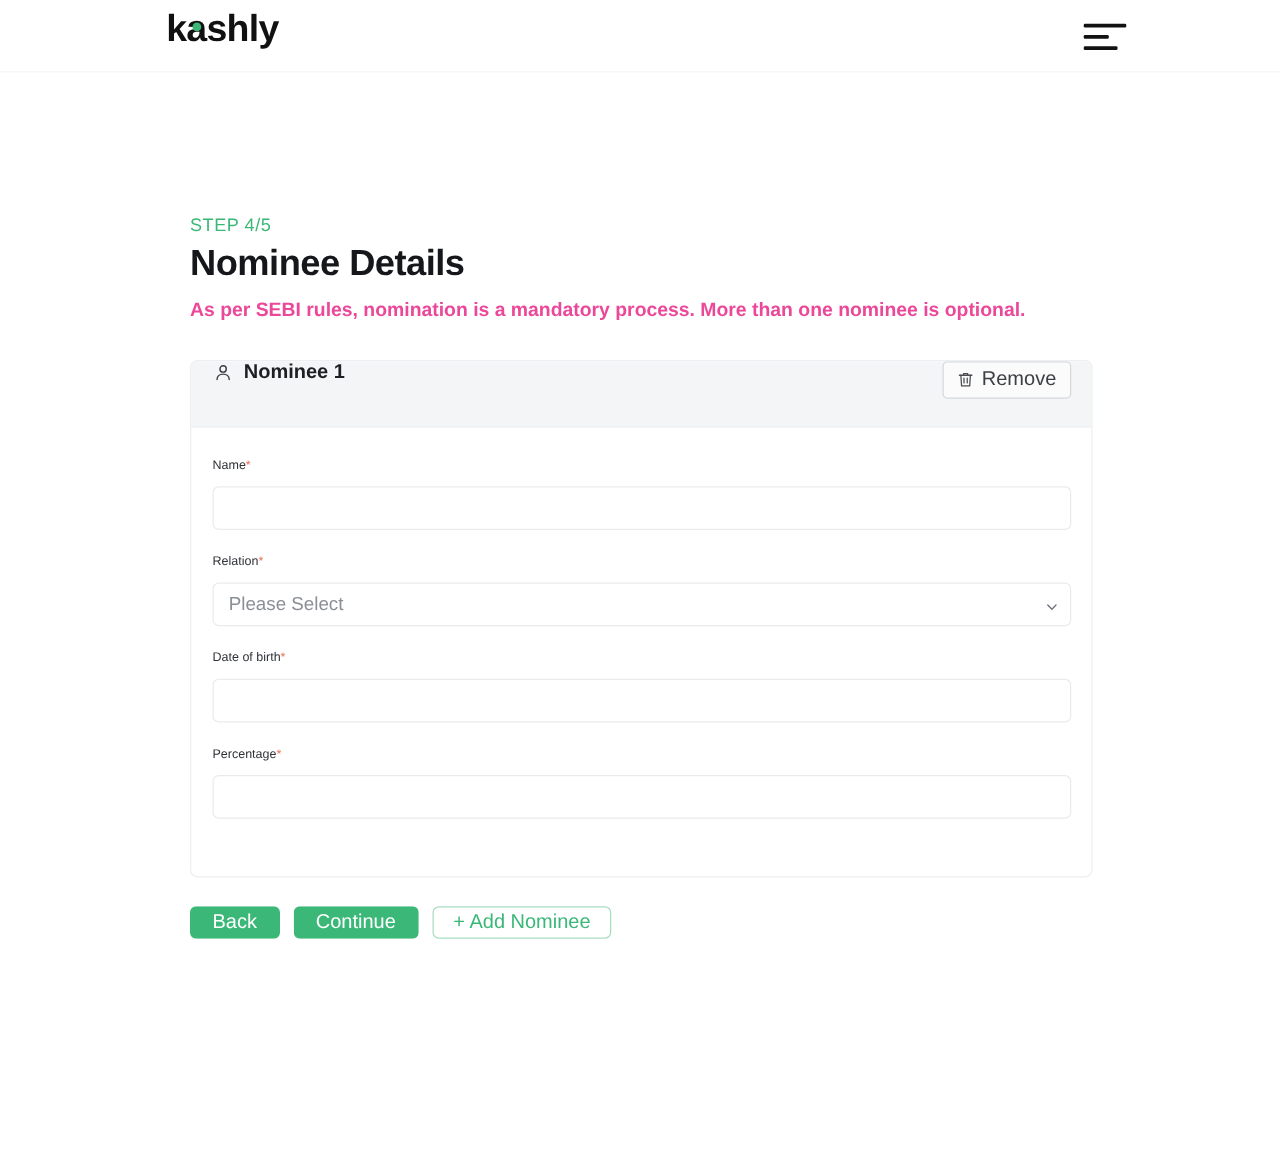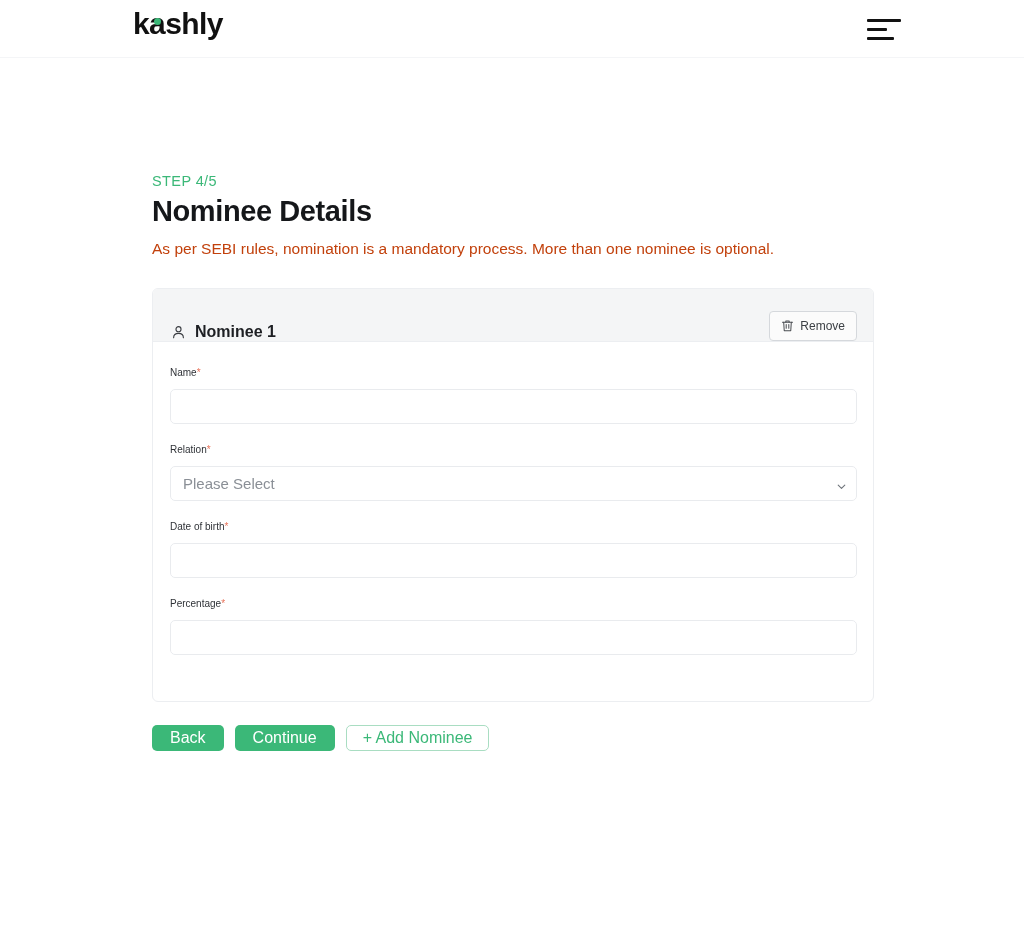--- a/index.html
+++ b/index.html
@@ -92,40 +92,40 @@
   }
   .page-title {
     font-size: 29px;
     font-weight: 700;
     color: #15171a;
     margin: 0 0 12px 0;
     letter-spacing: -0.4px;
   }
   .page-subtitle {
     font-size: 15.5px;
-    color: #c2410c;
+    color: #ec4899;
     margin: 0 0 30px 0;
-    font-weight: 400;
+    font-weight: 700;
   }
 
   
   .card {
     width: 722px;
     border: 1px solid #eceef1;
     border-radius: 6px;
     background: #ffffff;
     overflow: hidden;
   }
   .card-header {
     background: #f4f5f6;
     border-bottom: 1px solid #eceef1;
     height: 53px;
     padding: 0 16px 0 18px;
     display: flex;
-    align-items: flex-end;
+    align-items: flex-start;
     justify-content: space-between;
   }
   .card-header-left {
     display: flex;
     align-items: center;
     gap: 9px;
   }
   .person-icon {
     display: inline-flex;
     width: 15px;
@@ -140,21 +140,21 @@
   .remove-btn {
     display: inline-flex;
     align-items: center;
     gap: 6px;
     height: 30px;
     padding: 0 11px;
     background: #fbfbfb;
     border: 1px solid #d5d8dc;
     border-radius: 4px;
     font-family: "Liberation Sans", sans-serif;
-    font-size: 12px;
+    font-size: 16px;
     color: #3c4045;
     cursor: pointer;
   }
   .trash-icon {
     display: inline-flex;
     width: 13px;
     height: 14px;
     color: #4a4d52;
   }
 

